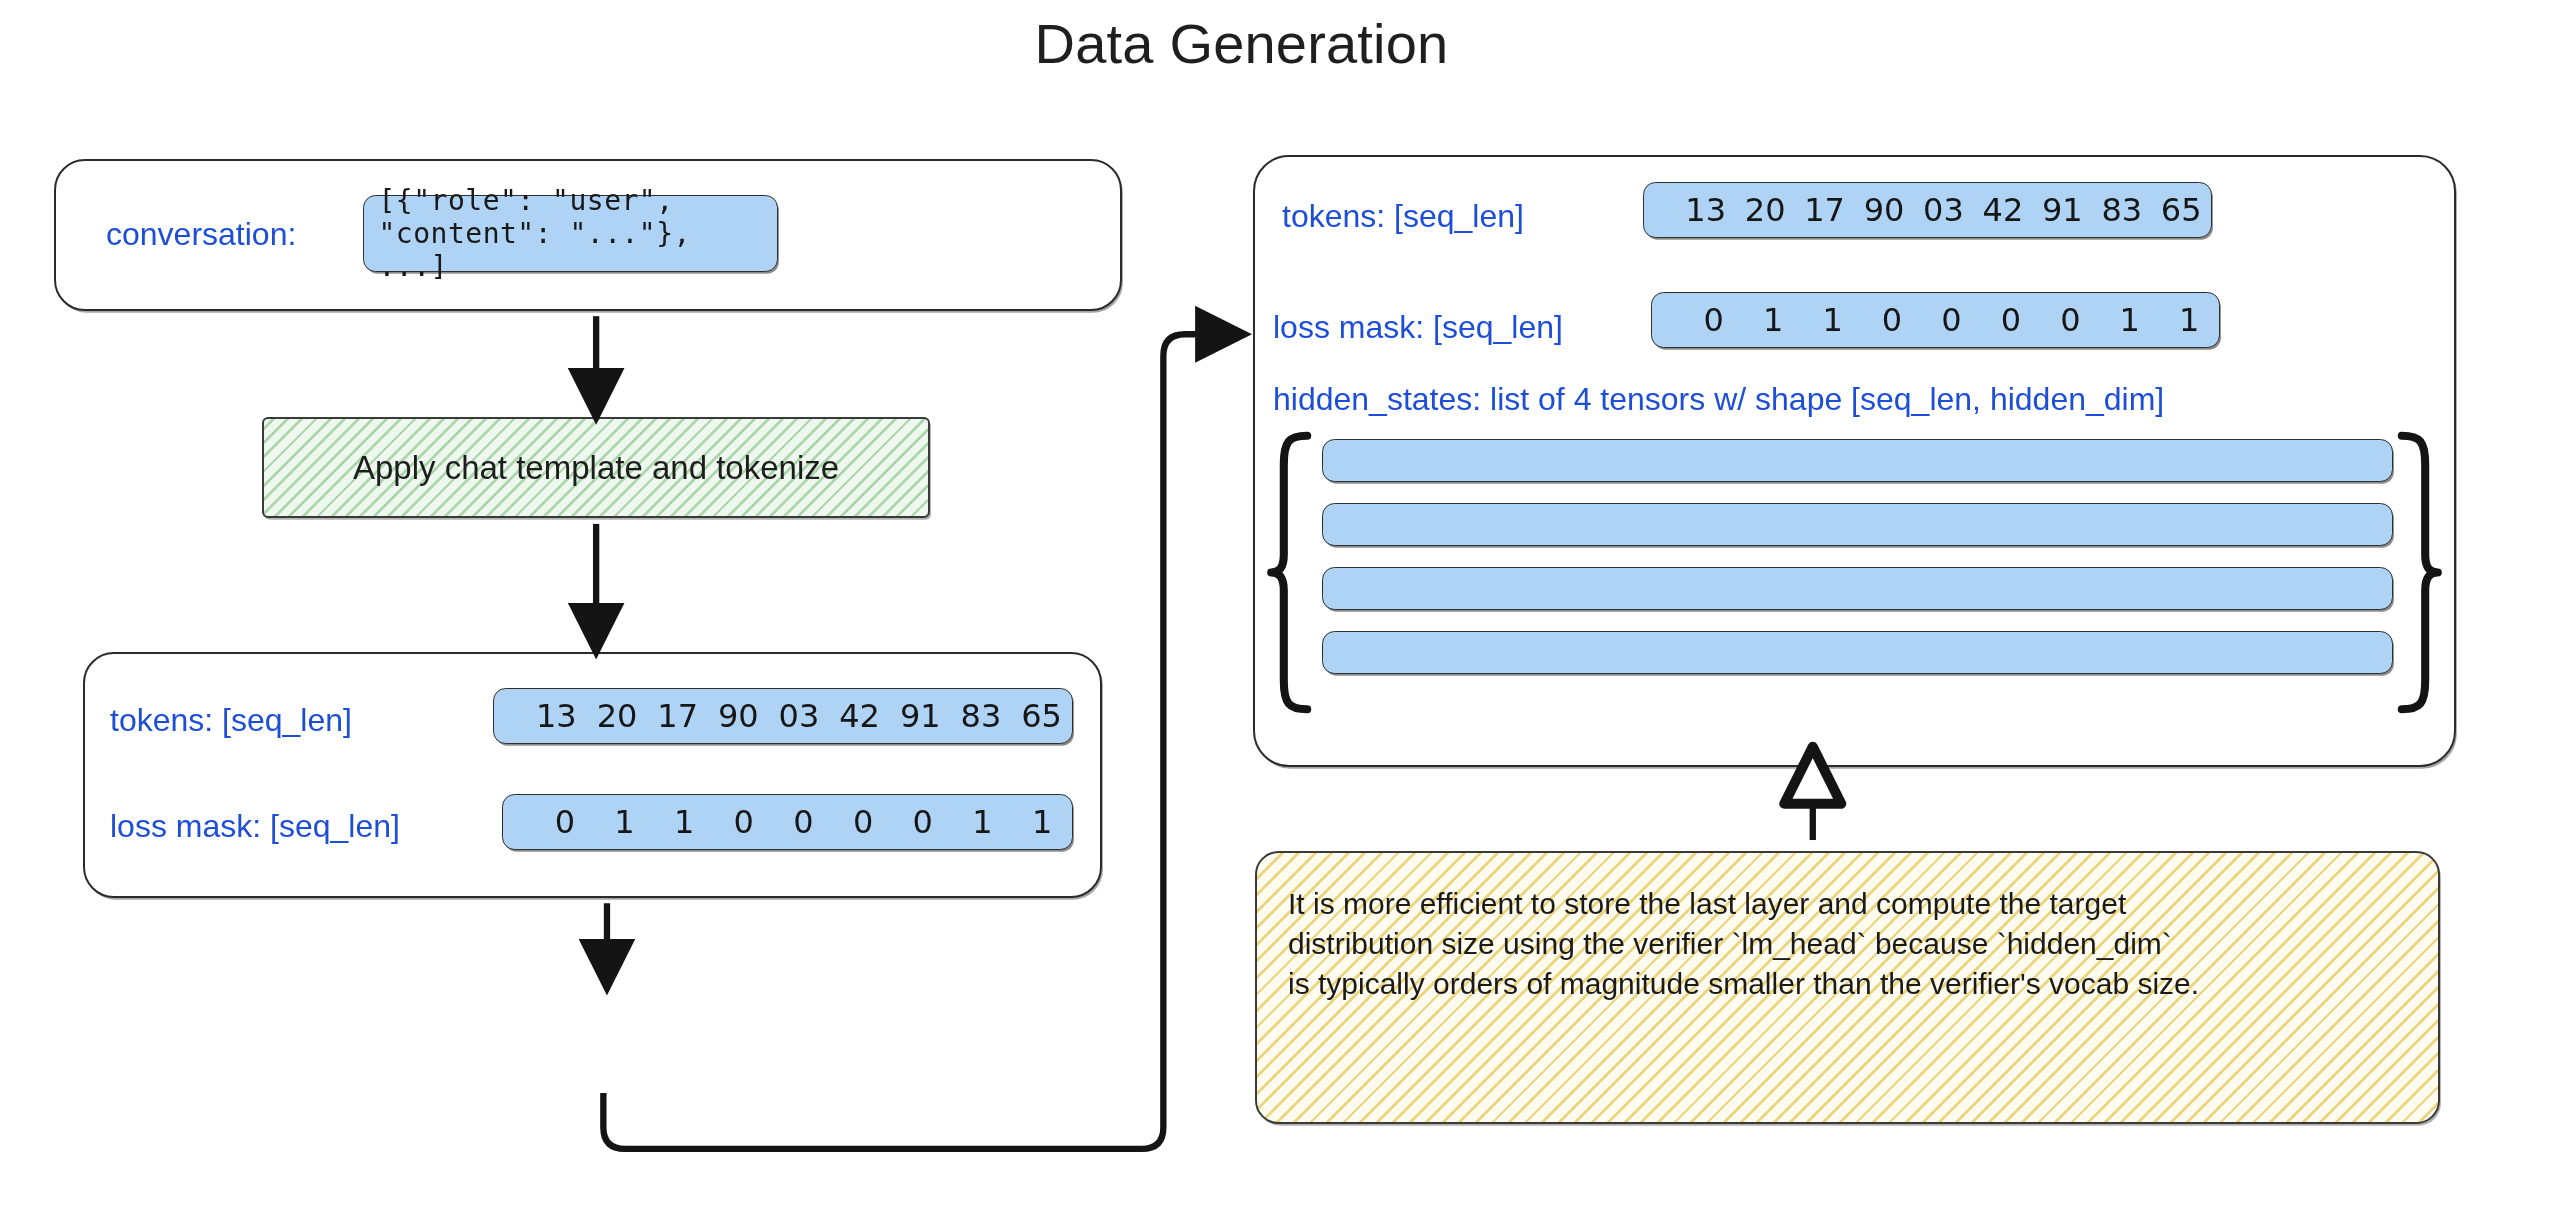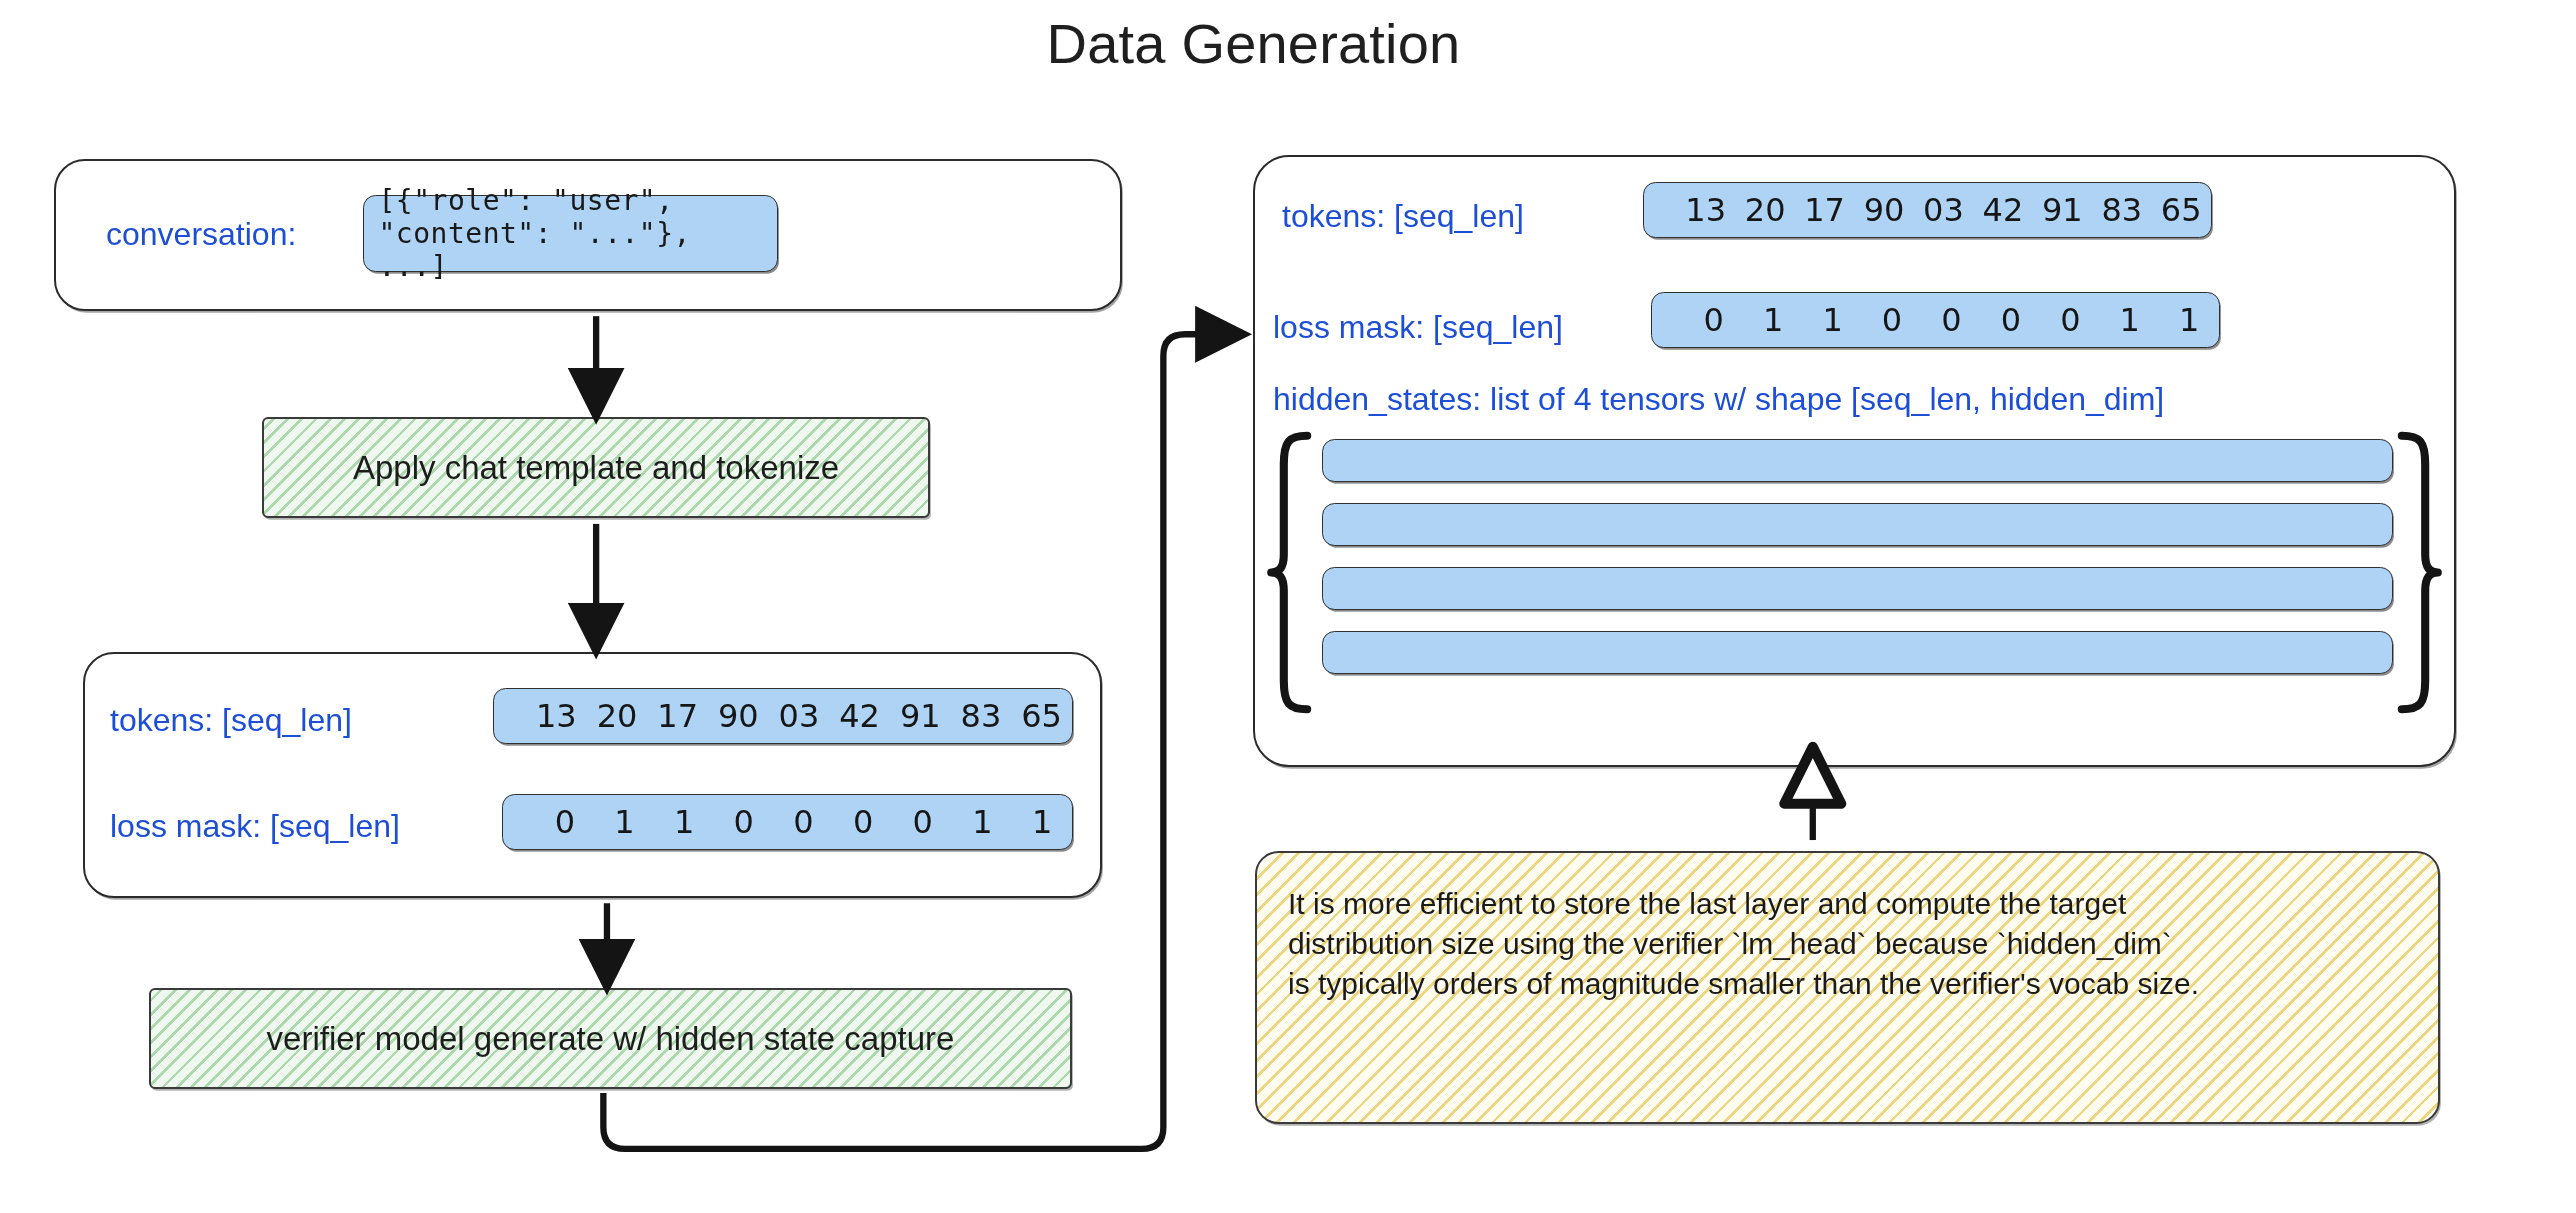--- a/index.html
+++ b/index.html
@@ -7,21 +7,21 @@
   body{
     width:2576px;height:1214px;position:relative;overflow:hidden;
     font-family:"Liberation Sans", sans-serif;
     color:#1d1d1d;
   }
   .canvas{position:absolute;inset:0;}
 
   
   #page-title{
     position:absolute;left:0;top:11px;width:2483px;text-align:center;
-    font-size:56px;font-weight:400;letter-spacing:0.2px;color:#1f1f1f;margin-left:12px;
+    font-size:56px;font-weight:400;letter-spacing:0.2px;color:#1f1f1f;
   }
 
   
   .panel{
     position:absolute;
     background:#ffffff;
     border:2.7px solid #2b2b2b;
     border-radius:31px;
     box-sizing:border-box;
     box-shadow:1.8px 2.7px 0 -0.9px rgba(0,0,0,.35);
@@ -131,23 +131,20 @@
         <span class="numcell">1</span>
         <span class="numcell">0</span>
         <span class="numcell">0</span>
         <span class="numcell">0</span>
         <span class="numcell">0</span>
         <span class="numcell">1</span>
         <span class="numcell">1</span>
       </div>
   </div>
 
-  <div class="proc" style="left:149px;top:988px;width:923px;height:101px;">
-    <span>verifier model generate w/ hidden state capture</span>
-  </div>
 
   <div class="panel" style="left:1253px;top:155px;width:1203px;height:612px;border-radius:36px;">
 
     <div class="field-label" style="left:27px;top:41px;">tokens: [seq_len]</div>
     <div class="pill numrow" id="right-tokens-pill" style="left:388px;top:25px;width:569px;height:56px;">
         <span class="numcell">13</span>
         <span class="numcell">20</span>
         <span class="numcell">17</span>
         <span class="numcell">90</span>
         <span class="numcell">03</span>

